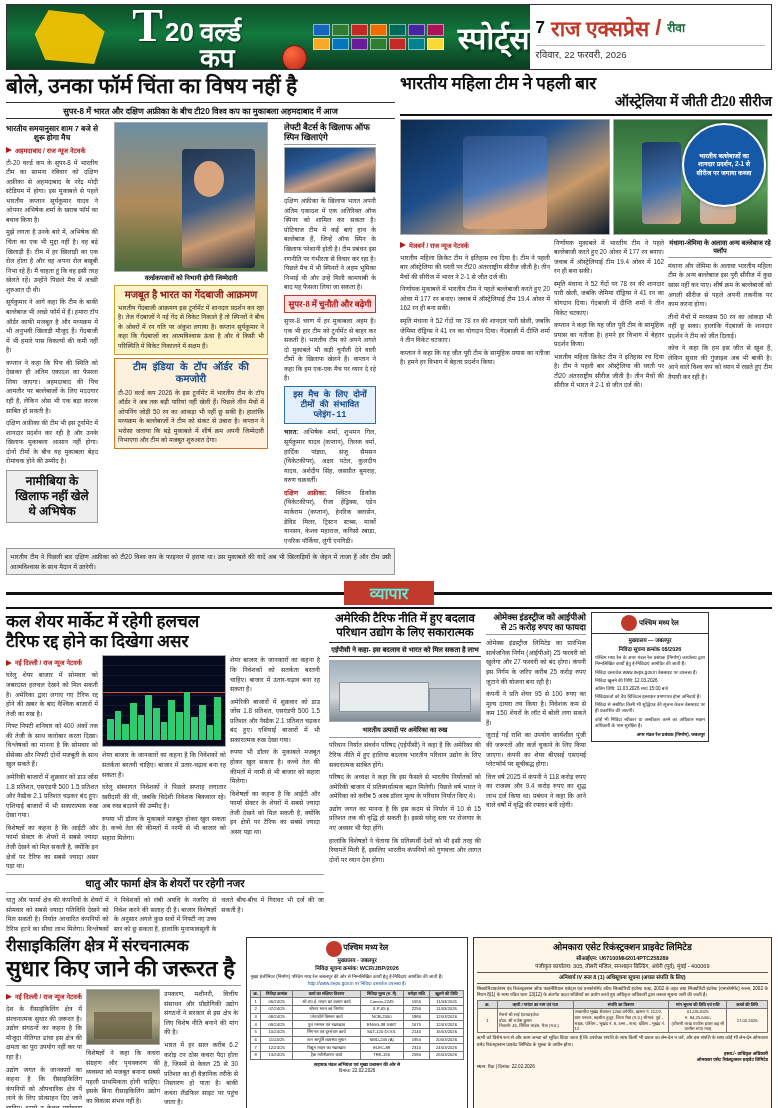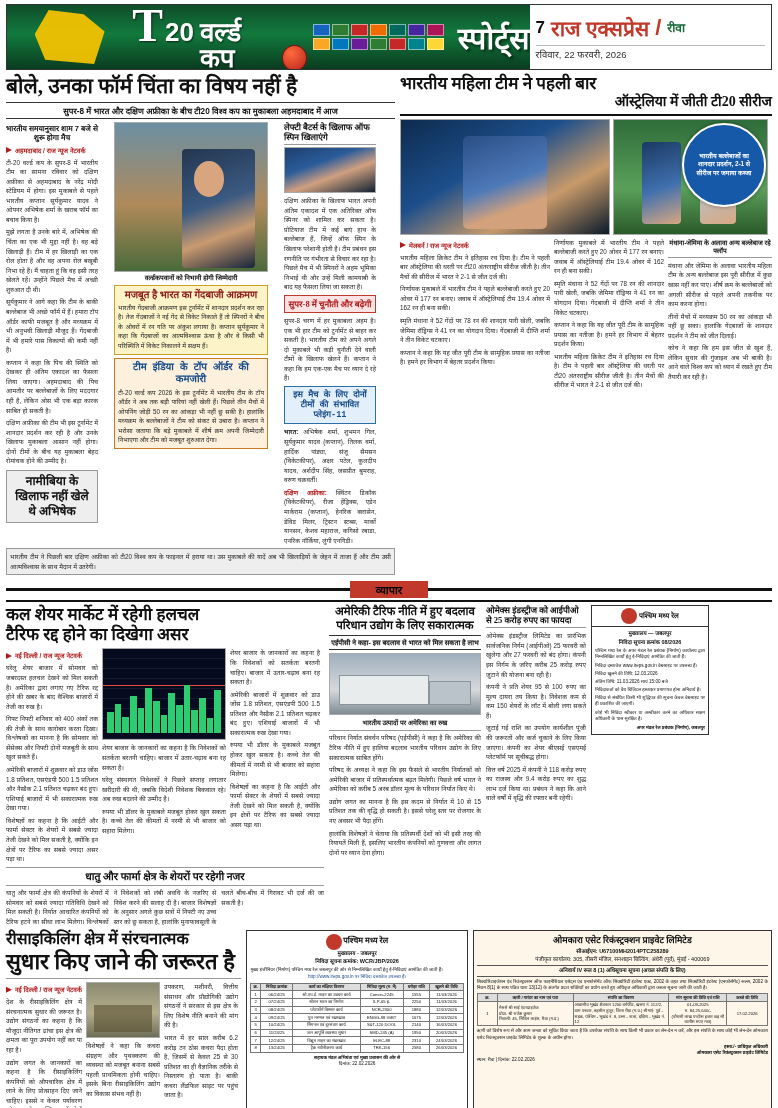--- a/index.html
+++ b/index.html
@@ -199,22 +199,22 @@
     padding: 8px; font-weight: bold;
     box-shadow: 0 0 4px rgba(0,0,0,.4);
   }
 
   
   .section-tag {
     display: flex; align-items: center; justify-content: center;
     margin: 6px 0 2px;
   }
   .tag-box {
-    background: #c0392b; color: #000000; font-weight: bold;
-    font-size: 11px; padding: 1px 26px;
+    background: #c0392b; color: #5eead4; font-weight: bold;
+    font-size: 16px; padding: 1px 26px;
     font-family: "Liberation Serif", serif;
   }
   .tag-rule { flex: 1; border-top: 3px solid #111; }
 
   .vy { display: flex; gap: 5px; margin-top: 3px; }
 
   table.rail {
     width: 100%; border-collapse: collapse; font-size: 4.2px;
   }
   table.rail th, table.rail td {
@@ -481,21 +481,21 @@
       </div>
       <div class="cap" style="margin-top:2px">भारतीय उत्पादों पर अमेरिका का रुख</div>
       <div class="thin" style="margin:2px 0"></div>
       <div class="body-txt">परिधान निर्यात संवर्धन परिषद (एईपीसी) ने कहा है कि अमेरिका की टैरिफ नीति में हुए हालिया बदलाव भारतीय परिधान उद्योग के लिए सकारात्मक साबित होंगे।</div>
       <div class="body-txt" style="margin-top:3px">परिषद के अध्यक्ष ने कहा कि इस फैसले से भारतीय निर्यातकों को अमेरिकी बाजार में प्रतिस्पर्धात्मक बढ़त मिलेगी। पिछले वर्ष भारत ने अमेरिका को करीब 5 अरब डॉलर मूल्य के परिधान निर्यात किए थे।</div>
       <div class="body-txt" style="margin-top:3px">उद्योग जगत का मानना है कि इस कदम से निर्यात में 10 से 15 प्रतिशत तक की वृद्धि हो सकती है। इससे घरेलू स्तर पर रोजगार के नए अवसर भी पैदा होंगे।</div>
       <div class="body-txt" style="margin-top:3px">हालांकि विशेषज्ञों ने चेताया कि प्रतिस्पर्धी देशों को भी इसी तरह की रियायतें मिली हैं, इसलिए भारतीय कंपनियों को गुणवत्ता और लागत दोनों पर ध्यान देना होगा।</div>
     </div>
 
     <div style="width:100px">
-      <div class="hl" style="font-size:8.5px;text-align:left;border-bottom:1px solid #999;padding-bottom:2px">ओमेक्स इंडस्ट्रीज को आईपीओ से 25 करोड़ रुपए का फायदा</div>
+      <div class="hl" style="font-size:8.5px;text-align:right;border-bottom:1px solid #999;padding-bottom:2px">ओमेक्स इंडस्ट्रीज को आईपीओ से 25 करोड़ रुपए का फायदा</div>
       <div class="body-txt" style="margin-top:3px">ओमेक्स इंडस्ट्रीज लिमिटेड का प्रारंभिक सार्वजनिक निर्गम (आईपीओ) 25 फरवरी को खुलेगा और 27 फरवरी को बंद होगा। कंपनी इस निर्गम के जरिए करीब 25 करोड़ रुपए जुटाने की योजना बना रही है।</div>
       <div class="body-txt" style="margin-top:3px">कंपनी ने प्रति शेयर 95 से 100 रुपए का मूल्य दायरा तय किया है। निवेशक कम से कम 150 शेयरों के लॉट में बोली लगा सकते हैं।</div>
       <div class="body-txt" style="margin-top:3px">जुटाई गई राशि का उपयोग कार्यशील पूंजी की जरूरतों और कर्ज चुकाने के लिए किया जाएगा। कंपनी का शेयर बीएसई एसएमई प्लेटफॉर्म पर सूचीबद्ध होगा।</div>
       <div class="body-txt" style="margin-top:3px">वित्त वर्ष 2025 में कंपनी ने 118 करोड़ रुपए का राजस्व और 9.4 करोड़ रुपए का शुद्ध लाभ दर्ज किया था। प्रबंधन ने कहा कि आने वाले वर्षों में वृद्धि की रफ्तार बनी रहेगी।</div>
     </div>
 
     <div style="width:118px">
       <div class="rail-hdr">
         <span class="rail-logo"></span>
         <span>पश्चिम मध्य रेल</span>

